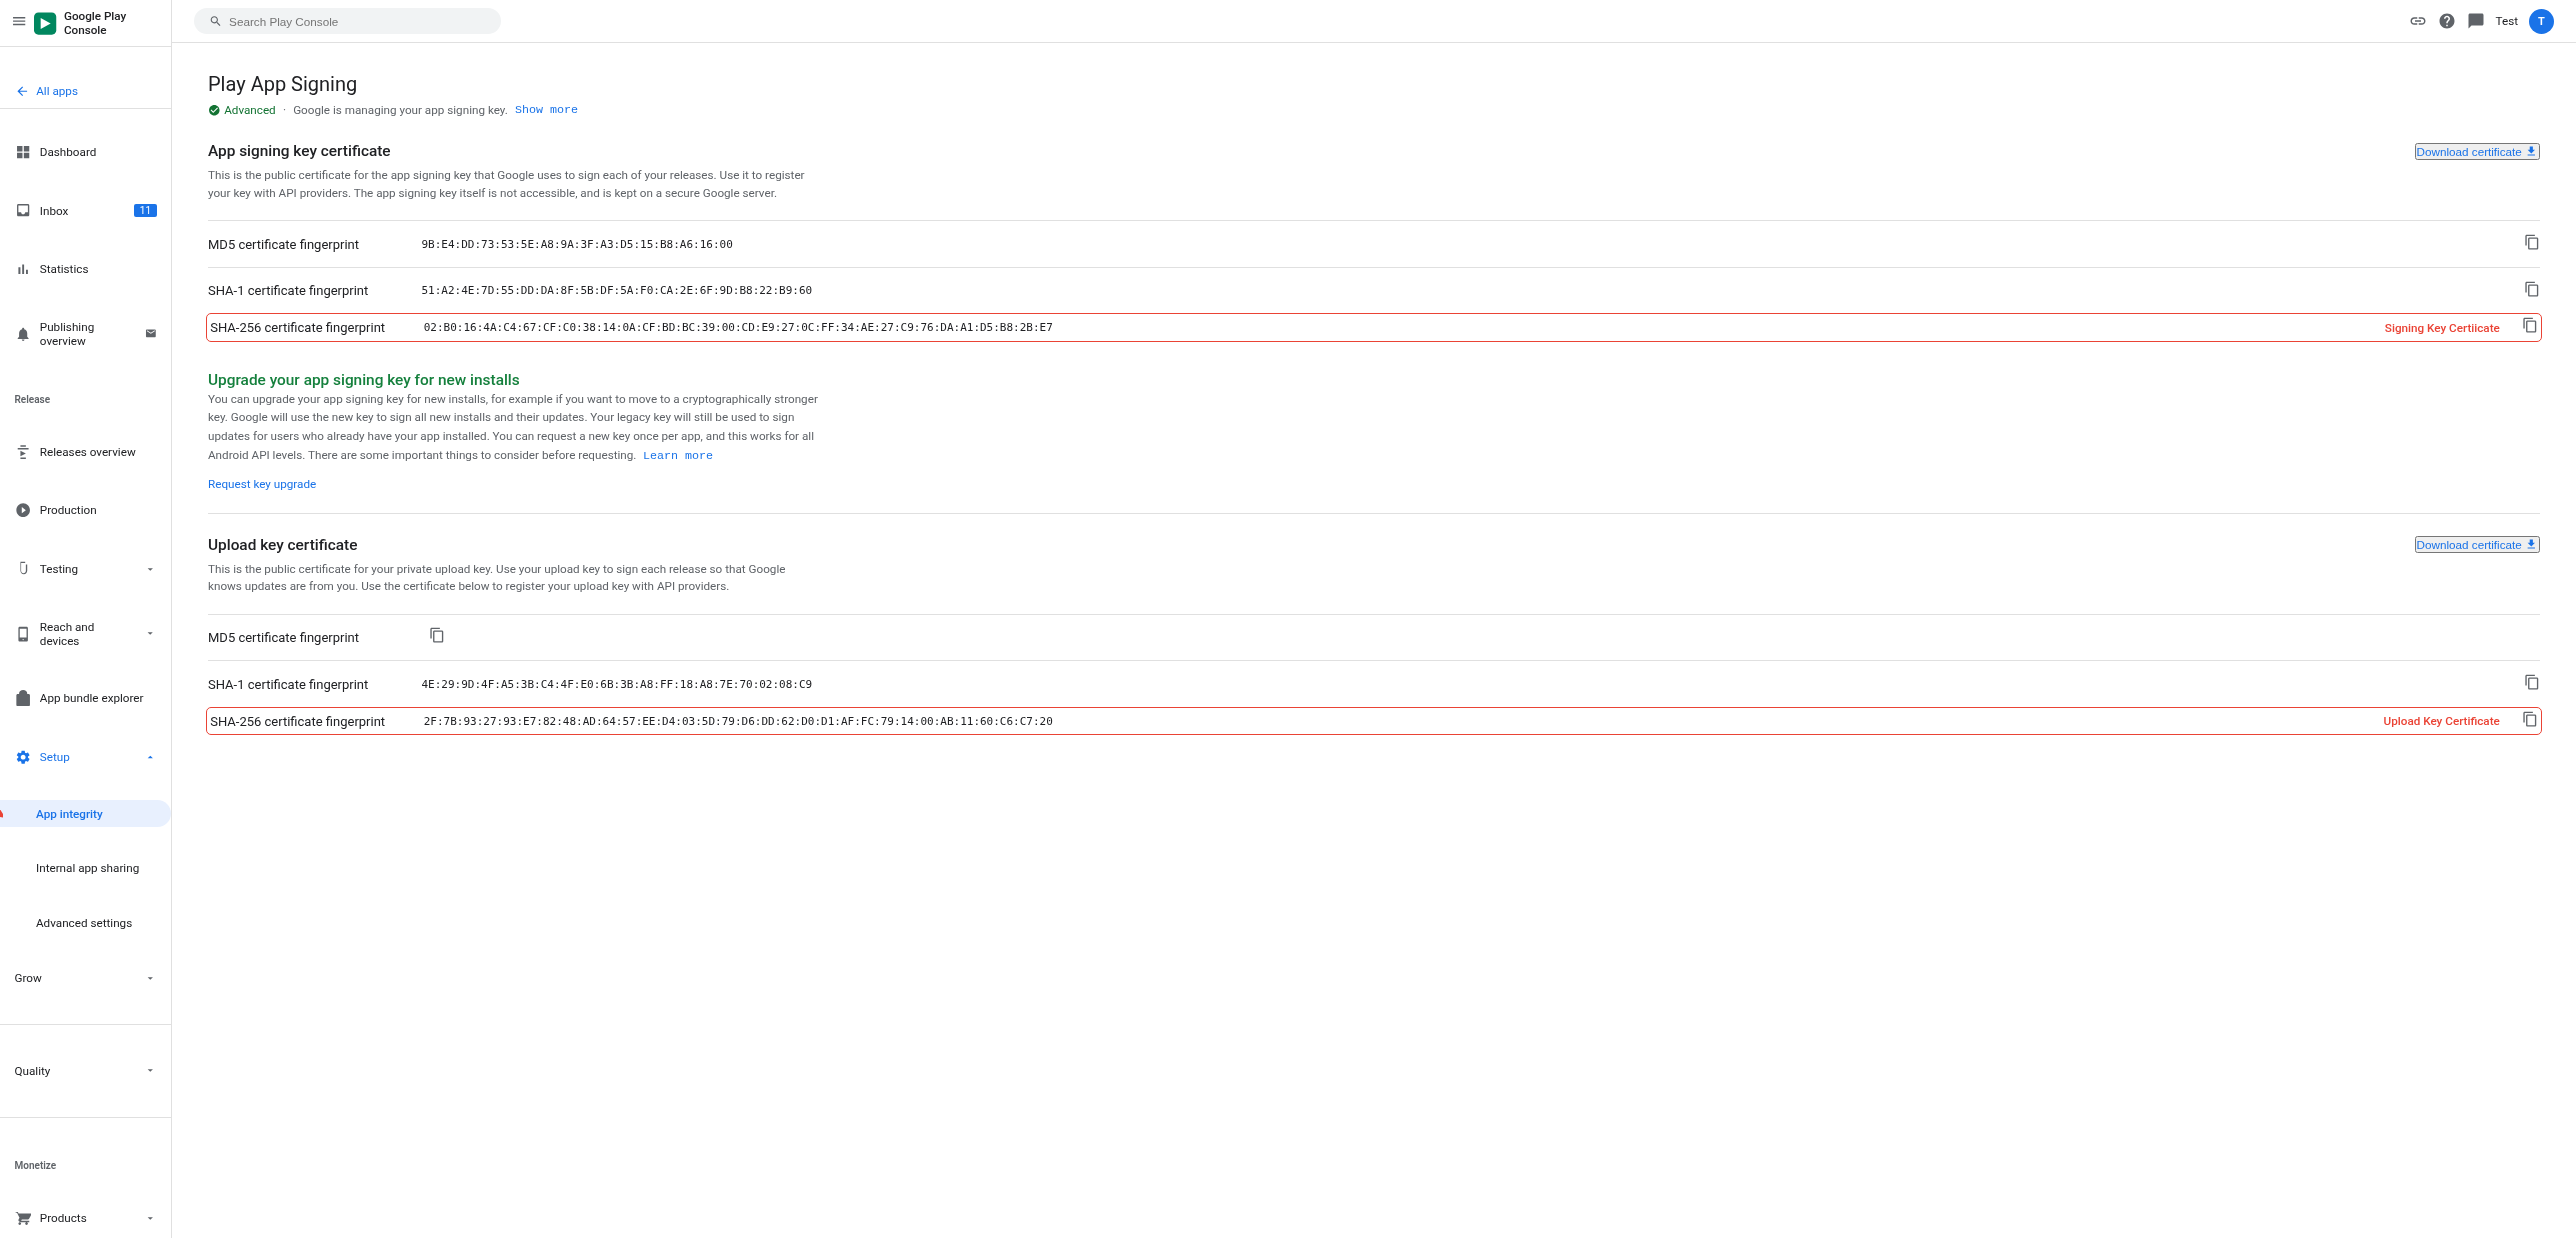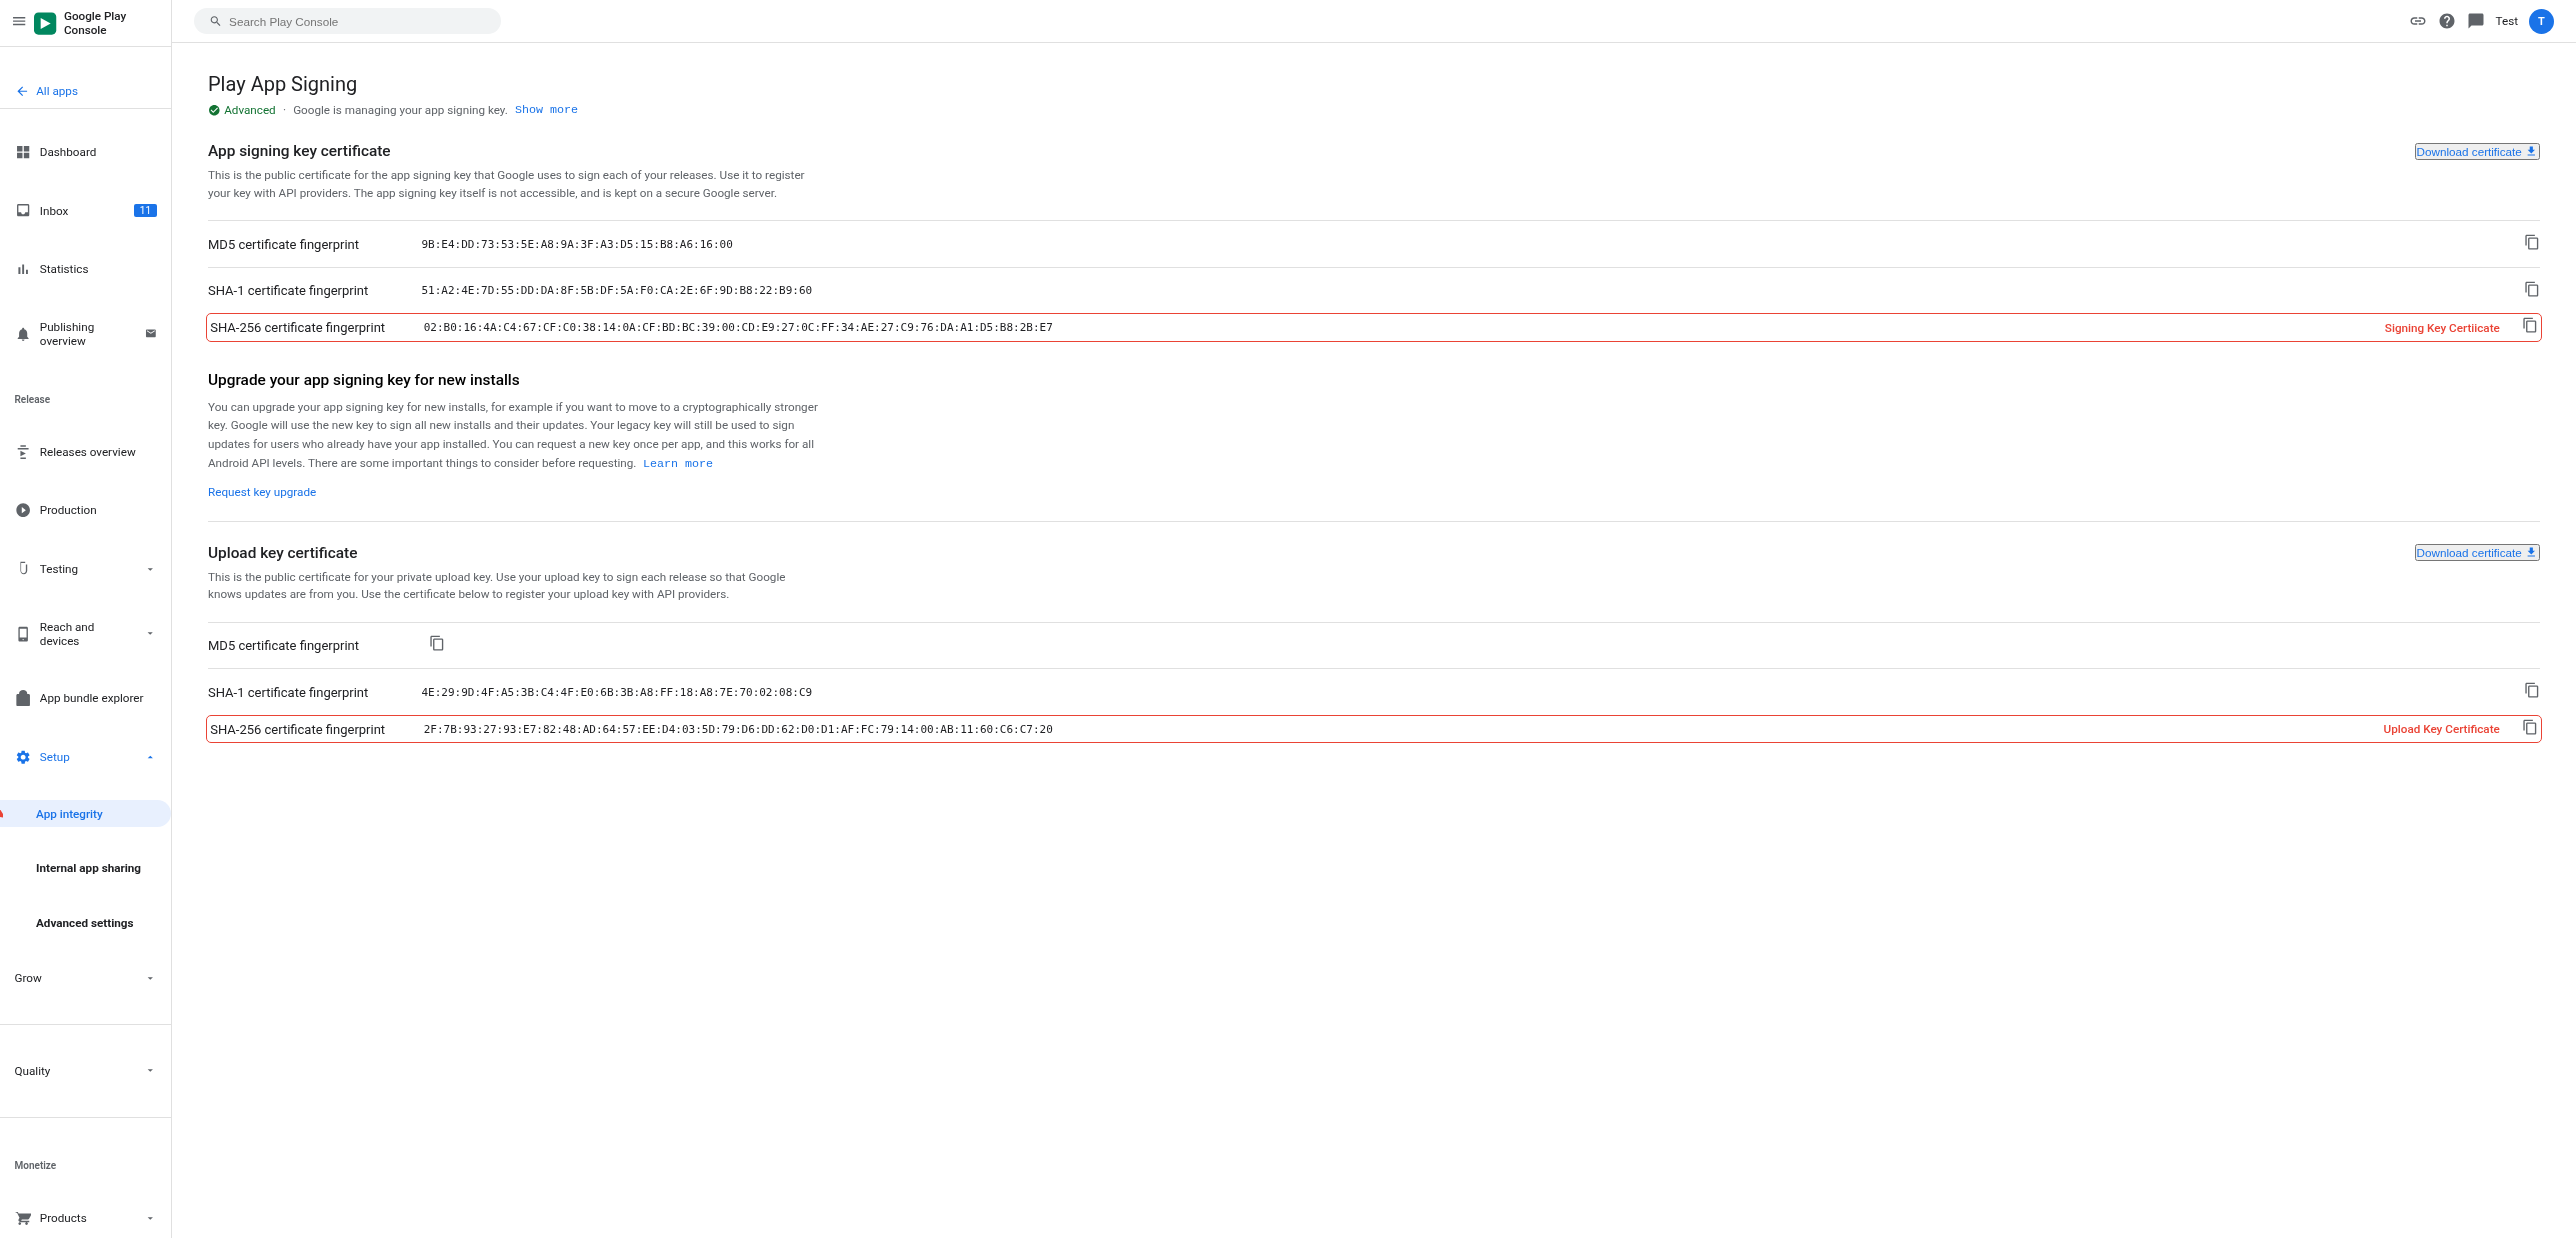--- a/index.html
+++ b/index.html
@@ -68,21 +68,20 @@
     }
 
     .sub-nav-item {
       display: flex;
       align-items: center;
       gap: 9px;
       padding: 6.3px 14.5px 6.3px 36px;
       font-size: 11.7px;
       color: #202124;
       cursor: pointer;
-      font-weight: bold;
     }
     .sub-nav-item.active { background: #e8f0fe; color: #1a73e8; border-radius: 0 18px 18px 0; font-weight: 500; }
     .expand-icon { margin-left: auto; font-size: 12.6px; color: #5f6368; }
 
     .nav-item.setup-item { color: #1a73e8; }
     .nav-item.setup-item .nav-icon { color: #1a73e8; }
 
     
     #main {
       flex: 1;
@@ -217,21 +216,21 @@
       font-size: 11.7px;
       font-weight: 500;
       margin-left: 14.5px;
       flex-shrink: 0;
       white-space: nowrap;
     }
 
     .divider { border: none; border-top: 0.9px solid #e0e0e0; margin: 22px 0; }
 
     .upgrade-section { margin: 22px 0; }
-    .upgrade-title { font-size: 15.4px; font-weight: 500; color: #000000; margin-bottom: 9px; }
+    .upgrade-title { font-size: 15.4px; font-weight: 500; color: #15803d; margin-bottom: 1px; }
     .upgrade-desc { font-size: 11.7px; color: #5f6368; line-height: 1.6; max-width: 614px; margin-bottom: 11px; }
     .upgrade-desc a { color: #1a73e8; text-decoration: none; }
     .request-link { color: #1a73e8; font-size: 11.7px; cursor: pointer; text-decoration: none; }
 
     .section-block { margin-bottom: 29px; }
     .section-header { display: flex; align-items: center; margin-bottom: 7.2px; }
     .section-header .section-title { flex: 1; margin-bottom: 0; }
   </style>
 </head>
 <body>

